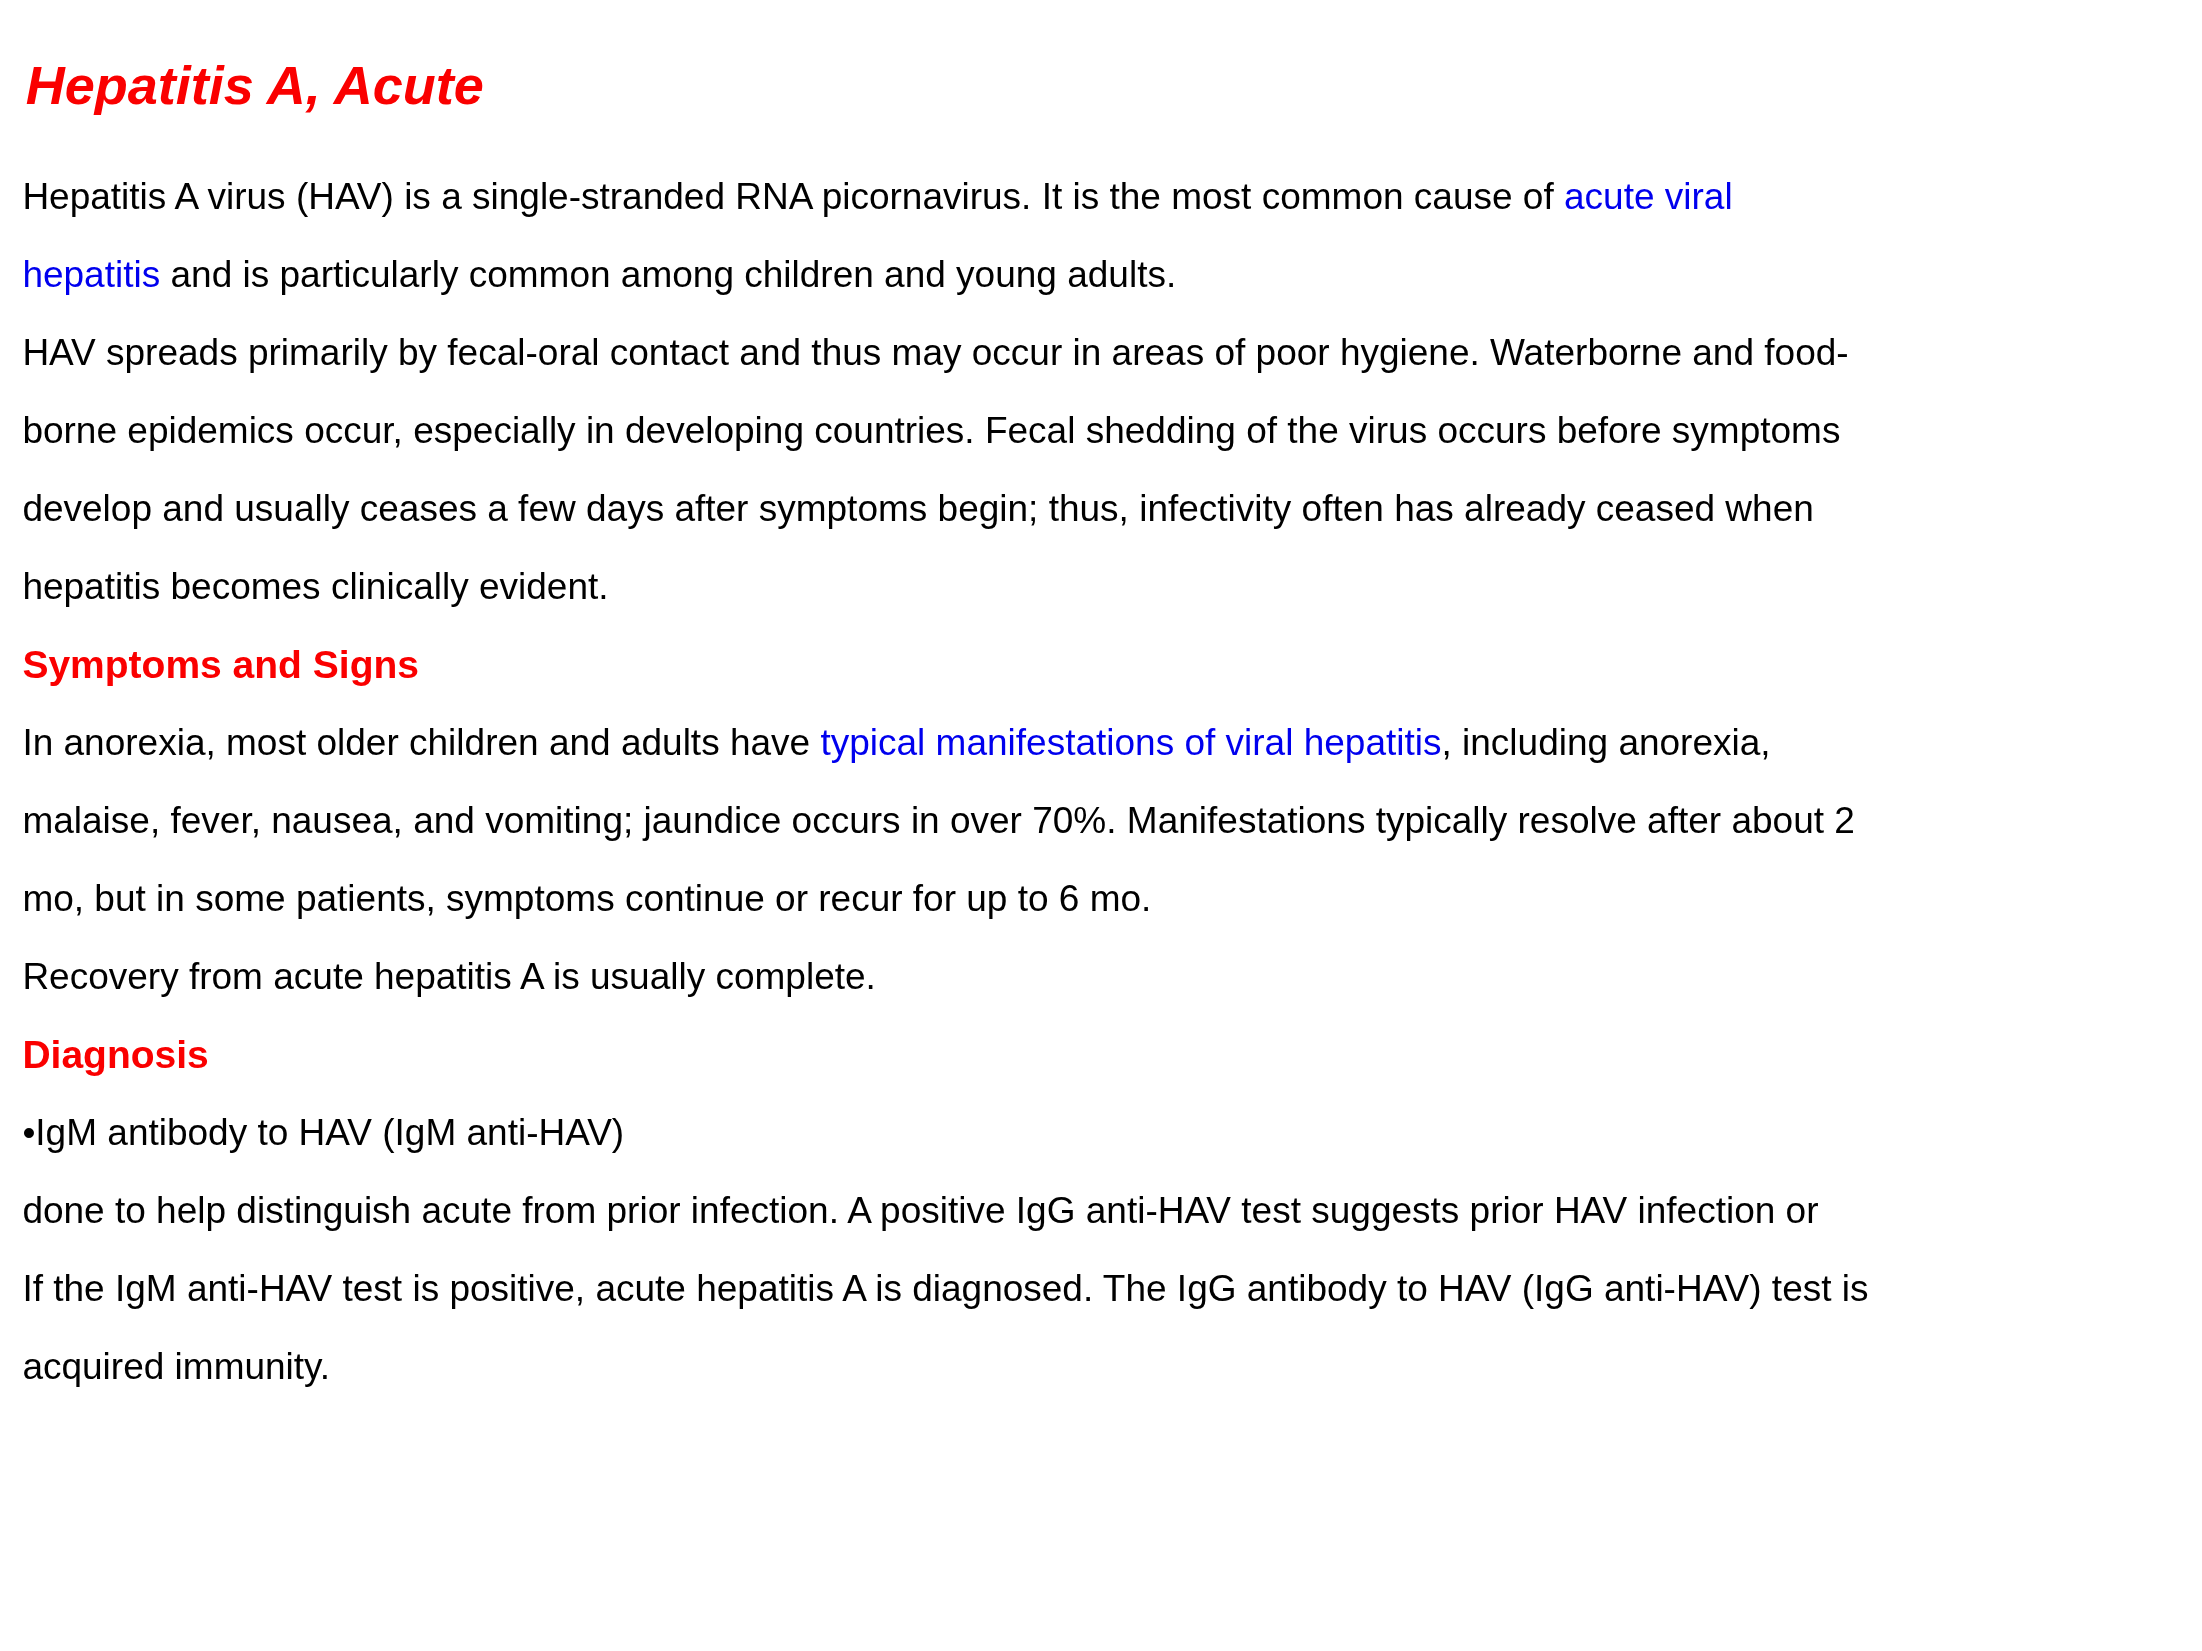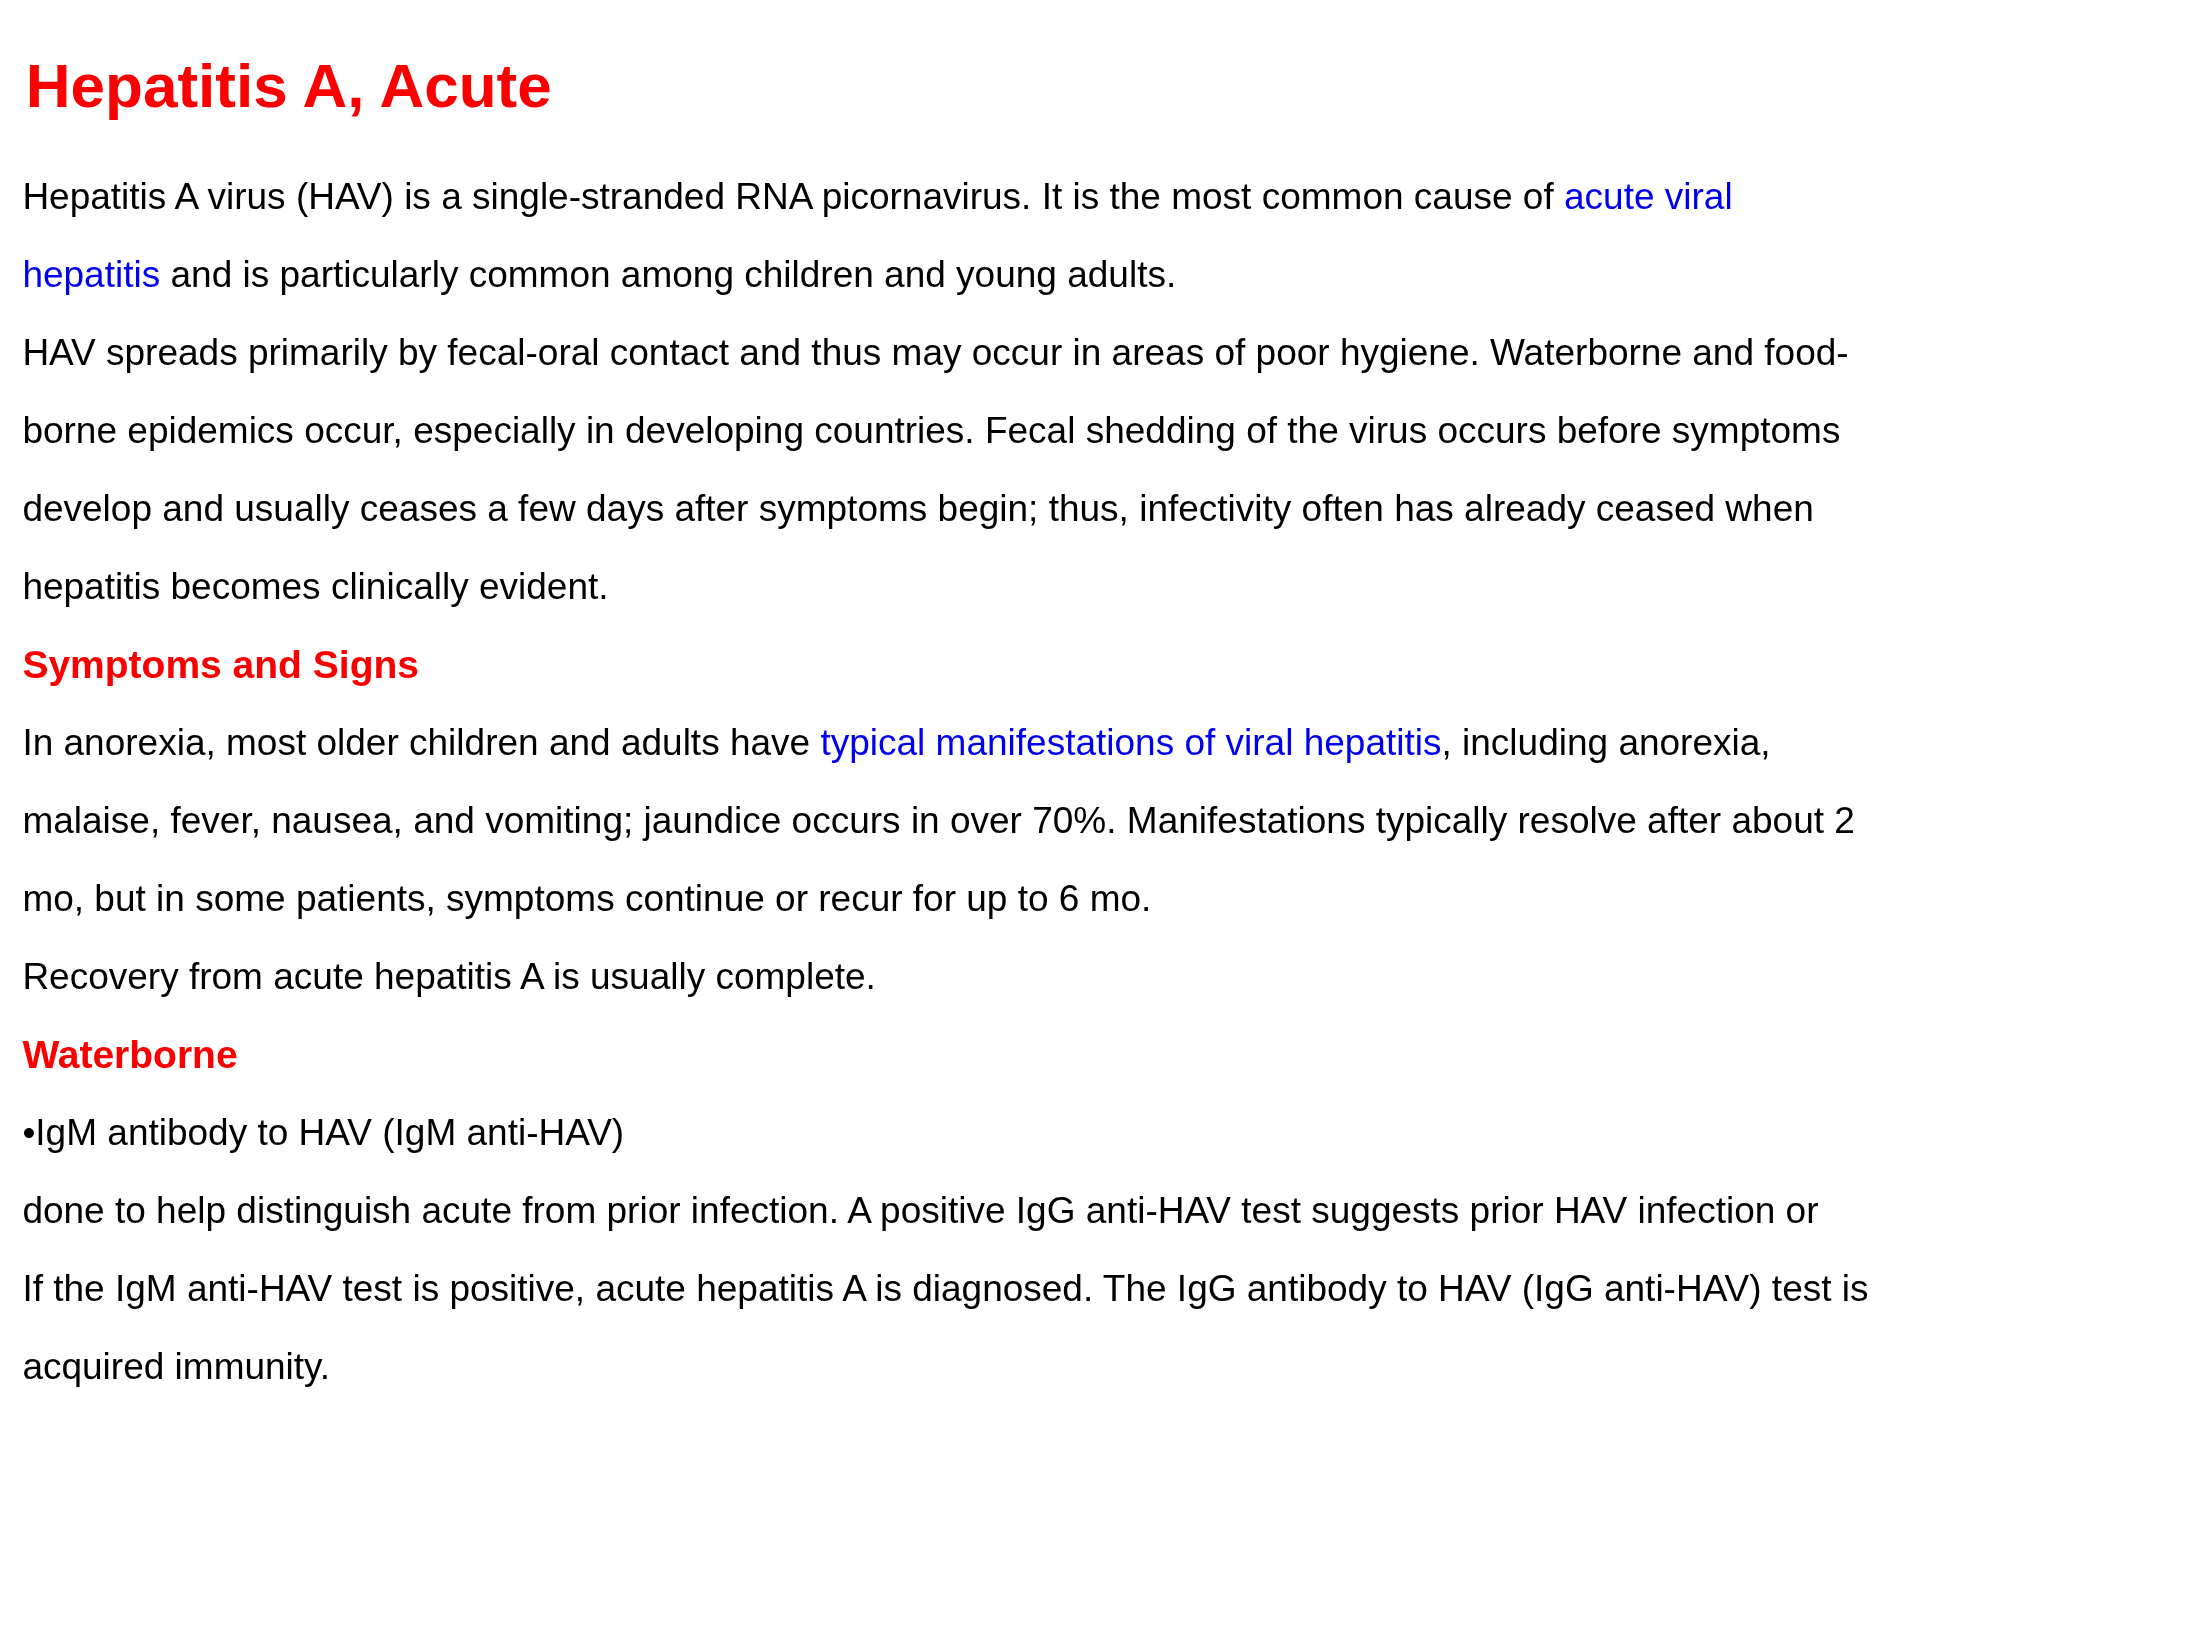--- a/index.html
+++ b/index.html
@@ -8,22 +8,23 @@
     height: 1652px;
     background: var(--bg, #ffffff);
     overflow: hidden;
     font-family: "Liberation Sans", "DejaVu Sans", sans-serif;
   }
   .page { padding: 34px 0 0 22.4px; }
   .doc-title {
     margin: 0 0 0 3.4px;
     color: var(--accent, #fa0000);
     font-weight: 700;
-    font-size: 62px;
+    font-size: 54px;
     line-height: 103px;
+    font-style: italic;
   }
   .content {
     margin-top: 20.6px;
     font-size: 37px;
     line-height: 78px;
     color: var(--text, #000000);
   }
   .line { white-space: nowrap; }
   .heading {
     color: var(--accent, #fa0000);
@@ -53,21 +54,21 @@
     <div class="line">borne epidemics occur, especially in developing countries. Fecal shedding of the virus occurs before symptoms</div>
     <div class="line">develop and usually ceases a few days after symptoms begin; thus, infectivity often has already ceased when</div>
     <div class="line">hepatitis becomes clinically evident.</div>
 
     <div class="line heading">Symptoms and Signs</div>
     <div class="line"><span>In anorexia, most older children and adults have </span><a class="link">typical manifestations of viral hepatitis</a><span>, including anorexia,</span></div>
     <div class="line">malaise, fever, nausea, and vomiting; jaundice occurs in over 70%. Manifestations typically resolve after about 2</div>
     <div class="line">mo, but in some patients, symptoms continue or recur for up to 6 mo.</div>
     <div class="line">Recovery from acute hepatitis A is usually complete.</div>
 
-    <div class="line heading">Waterborne</div>
+    <div class="line heading">Diagnosis</div>
     <div class="line">•IgM antibody to HAV (IgM anti-HAV)</div>
     <div class="line">done to help distinguish acute from prior infection. A positive IgG anti-HAV test suggests prior HAV infection or</div>
     <div class="line">If the IgM anti-HAV test is positive, acute hepatitis A is diagnosed. The IgG antibody to HAV (IgG anti-HAV) test is</div>
     <div class="line">acquired immunity.</div>
 
   </div>
 </div>
 
 
 </body></html>

